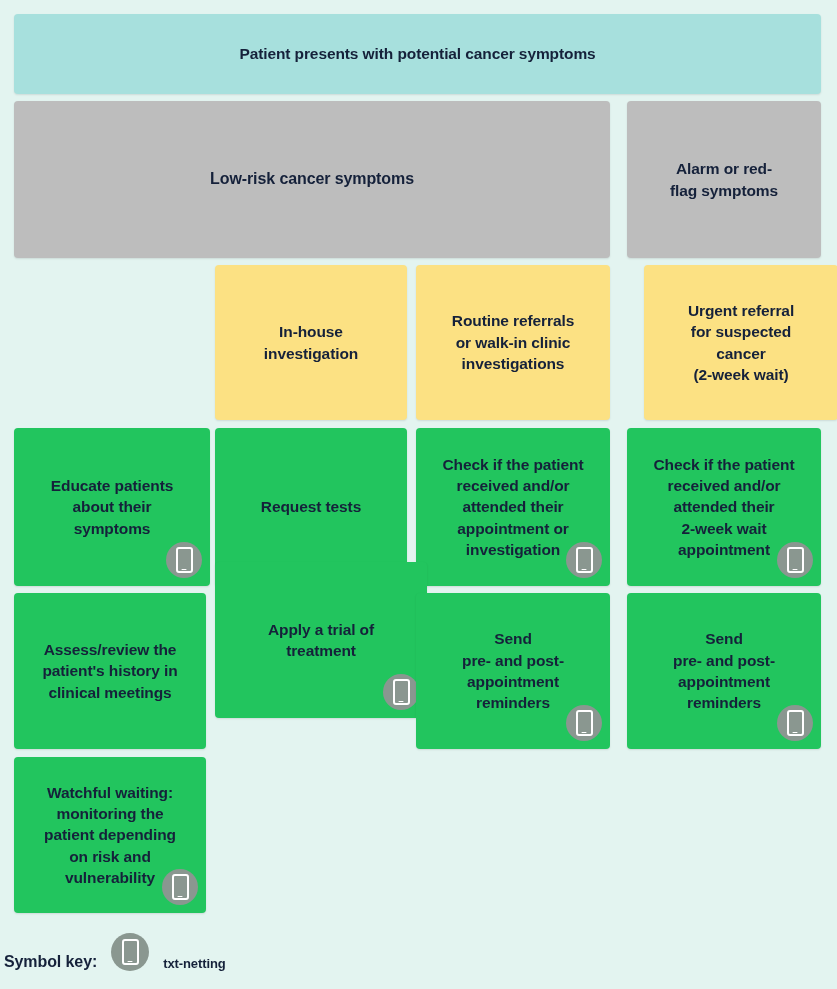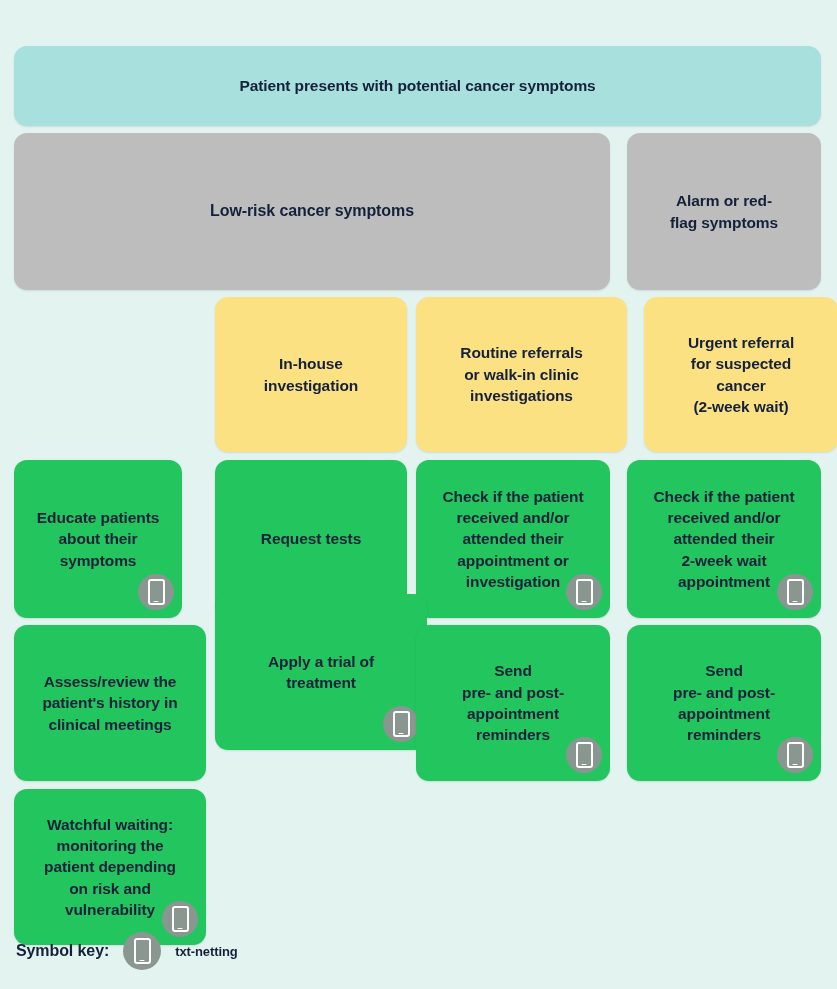--- a/index.html
+++ b/index.html
@@ -17,33 +17,32 @@
   #flowchart {
     position: relative;
     width: 837px;
     height: 989px;
     box-sizing: border-box;
   }
 
   .node {
     position: absolute;
     box-sizing: border-box;
-    border-radius: 13px;
+    border-radius: 4px;
     display: flex;
     align-items: center;
     justify-content: center;
     text-align: center;
     color: #15213a;
     font-weight: bold;
     font-size: 15.5px;
     line-height: 1.38;
     letter-spacing: -0.1px;
     padding: 8px 10px;
     box-shadow: 0 1px 2px rgba(0,0,0,0.10);
-    margin-top: 32px;
   }
 
   .node .node-label {
     display: block;
     white-space: pre-line;
     width: 100%;
   }
 
   .node.teal   { background: #a7e0dd; }
   .node.grey   { background: #bdbdbd; }
@@ -81,24 +80,24 @@
     transform: translateX(-50%);
     width: 5px;
     height: 1.5px;
     background: #ffffff;
     border-radius: 1px;
   }
 
   
   #symbol-key {
     position: absolute;
-    left: 16px;
+    left: 4px;
     bottom: 18px;
     display: flex;
-    align-items: center;
+    align-items: flex-end;
     height: 40px;
   }
   #symbol-key .key-title {
     font-size: 16px;
     font-weight: bold;
     color: #15213a;
     letter-spacing: -0.1px;
   }
   #symbol-key .phone-badge {
     position: relative;
@@ -130,34 +129,34 @@
     <span class="node-label">Alarm or red-
 flag symptoms</span>
   </div>
 
 
   <div class="node yellow" style="left:215px; top:265px; width:192px; height:155px;">
     <span class="node-label">In-house
 investigation</span>
   </div>
 
-  <div class="node yellow" style="left:416px; top:265px; width:211px; height:155px;">
+  <div class="node yellow" style="left:416px; top:265px; width:194px; height:155px;">
     <span class="node-label">Routine referrals
 or walk-in clinic
 investigations</span>
   </div>
 
   <div class="node yellow" style="left:644px; top:265px; width:194px; height:155px;">
     <span class="node-label">Urgent referral
 for suspected
 cancer
 (2-week wait)</span>
   </div>
 
-  <div class="node purple" style="left:14px; top:428px; width:168px; height:158px;">
+  <div class="node purple" style="left:14px; top:428px; width:196px; height:158px;">
     <span class="node-label">Educate patients
 about their
 symptoms</span>
     <span class="phone-badge in-node">
       <span class="phone-body"></span>
     </span>
   </div>
 
   <div class="node purple" style="left:215px; top:428px; width:192px; height:158px;">
     <span class="node-label">Request tests</span>

